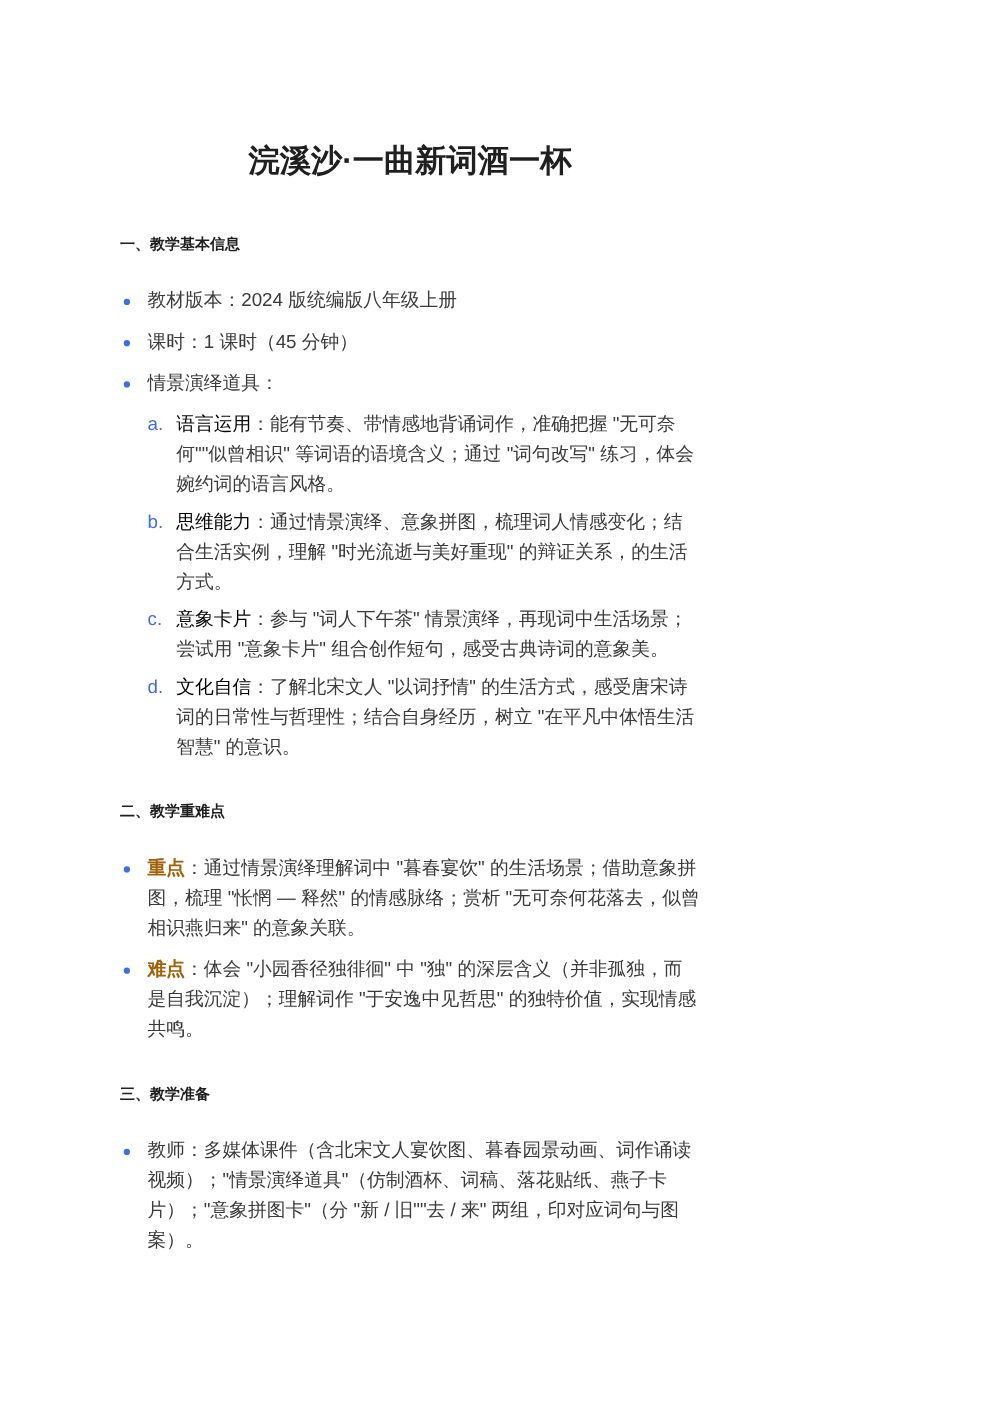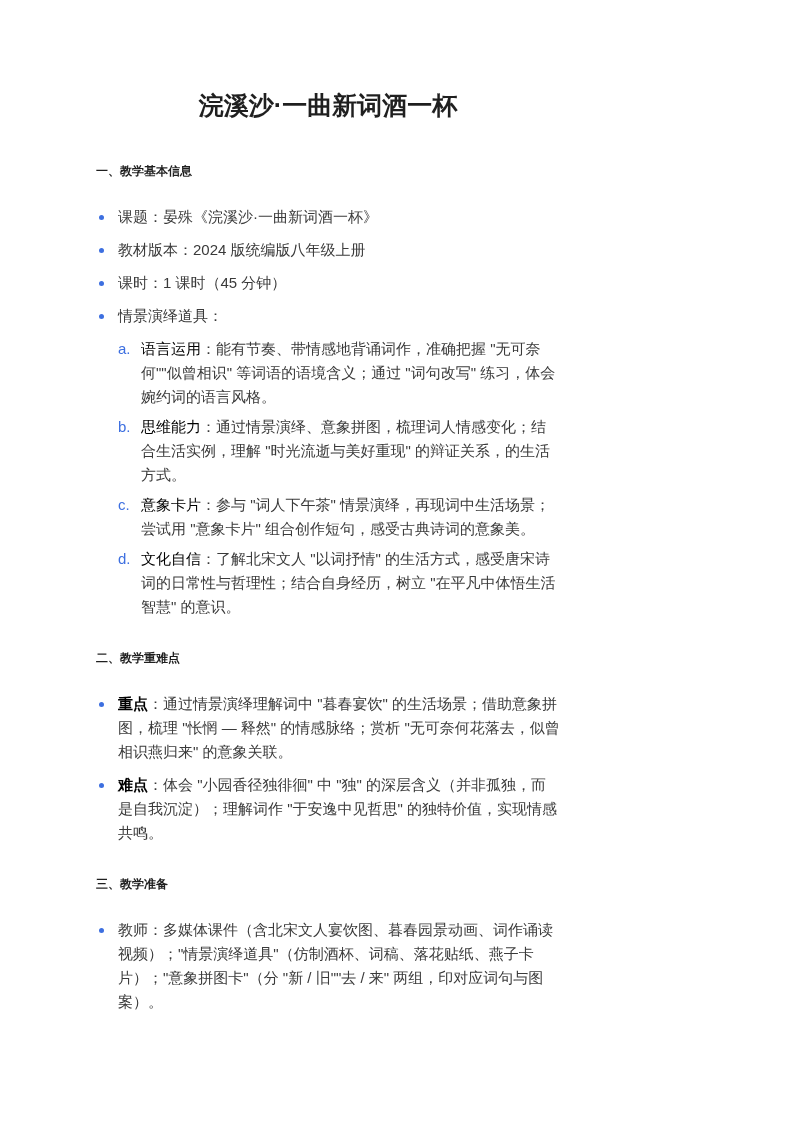--- a/index.html
+++ b/index.html
@@ -13,21 +13,21 @@
     width: 794px;
     height: 1123px;
     background: #ffffff;
     font-family: "Liberation Sans", "DejaVu Sans", sans-serif;
     color: var(--body-text, #3A3A3A);
     overflow: hidden;
   }
   .page {
     width: 656px;
     height: 1123px;
-    padding: 88px 96px 0 96px;
+    padding: 112px 96px 0 96px;
   }
   .doc-title {
     margin: 0 0 36px 0;
     font-size: 25px;
     line-height: 34px;
     font-weight: 700;
     text-align: center;
     color: var(--heading-text, #1F1F1F);
   }
   .sec-heading {
@@ -53,21 +53,21 @@
   .dot {
     position: absolute;
     left: 3px;
     top: 10px;
     width: 5px;
     height: 5px;
     border-radius: 50%;
     background: var(--accent, #3D6FE0);
   }
   .item-label { color: var(--body-text, #3A3A3A); }
-  li.bold-label .item-label { font-weight: 700; color: #000000; }
+  li.bold-label .item-label { font-weight: 700; color: #a16207; }
   ol.goal-list {
     list-style: none;
     margin: 2px 0 0 0;
     padding: 0 0 0 22px;
     font-size: 15px;
     line-height: 24px;
   }
   ol.goal-list > li {
     position: relative;
     padding-left: 23px;
@@ -83,24 +83,20 @@
 </style>
 </head>
 <body>
 
 <div class="page">
 
   <h1 class="doc-title">浣溪沙·一曲新词酒一杯</h1>
 
   <h2 class="sec-heading first">一、教学基本信息</h2>
   <ul class="bullet-list">
-    <li>
-      <span class="dot"></span>
-      <span class="item-label">课题</span><span>：</span><span>晏殊《浣溪沙·一曲新词酒一杯》</span>
-    </li>
     <li>
       <span class="dot"></span>
       <span class="item-label">教材版本</span><span>：</span><span>2024 版统编版八年级上册</span>
     </li>
     <li>
       <span class="dot"></span>
       <span class="item-label">课时</span><span>：</span><span>1 课时（45 分钟）</span>
     </li>
     <li>
       <span class="dot"></span>

